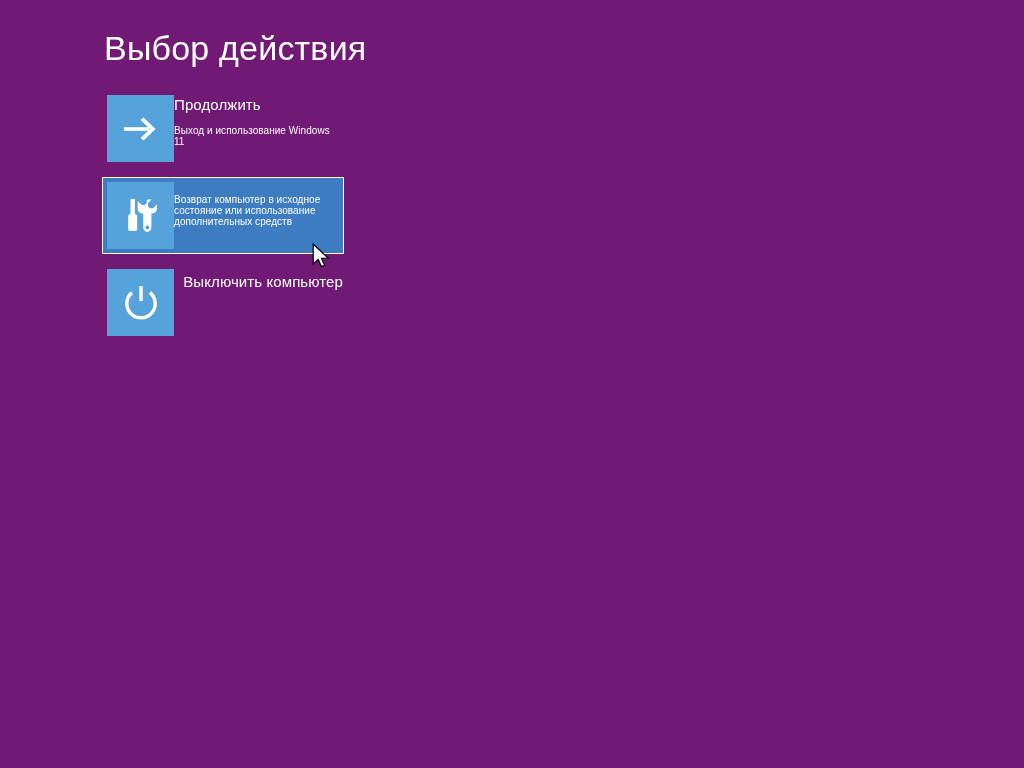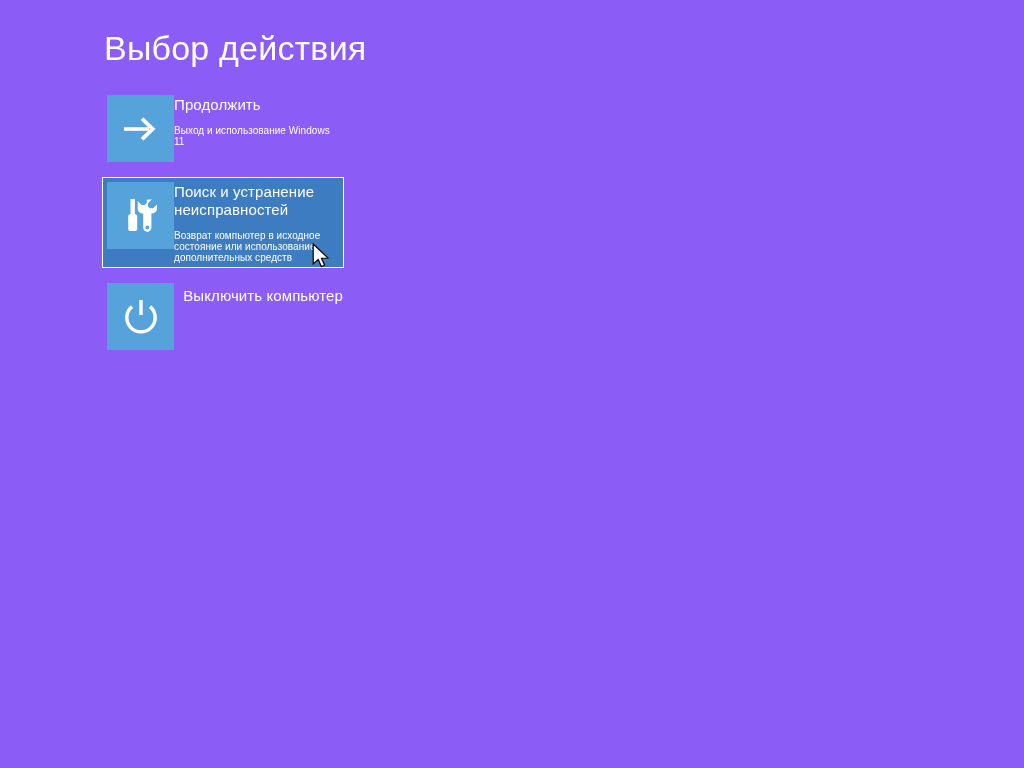--- a/index.html
+++ b/index.html
@@ -17,21 +17,21 @@
     -webkit-font-smoothing: antialiased;
     position: relative;
   }
 
   #screen {
     position: absolute;
     left: 0;
     top: 0;
     width: 1024px;
     height: 768px;
-    background: #8b5cf6;
+    background: #701a75;
   }
 
   
   .page-title {
     position: absolute;
     left: 104px;
     top: 27px;
     font-size: 34px;
     font-weight: 300;
     letter-spacing: 0.2px;
@@ -146,21 +146,20 @@
 
             <rect x="8.5" y="3" width="4.4" height="15" fill="#ffffff"></rect>
             <rect x="6.2" y="18" width="9" height="17" rx="2.6" fill="#ffffff"></rect>
 
             <path d="M29.8 3.2 L26.0 7.2 L26.0 10.4 L28.0 12.3 L31.2 12.3 L35.0 8.4 L35.0 12.6 C35.0 15.3 32.9 17.4 30.3 17.4 L29.4 17.4 L29.4 31.6 C29.4 34.0 27.6 35.9 25.3 35.9 C23.0 35.9 21.2 34.0 21.2 31.6 L21.2 17.4 L20.4 17.4 C17.8 17.4 15.7 15.3 15.7 12.6 L15.7 5.0 L19.6 9.0 L22.8 9.0 L24.8 7.0 L24.8 3.8 Z" fill="#ffffff"></path>
             <circle cx="25.3" cy="31.4" r="1.9" fill="#55a3da"></circle>
           </svg>
         </span>
       </div>
       <div class="option-text">
-        <div class="option-title">Поиск и устранение неисправностей</div>
         <div class="option-sub">Возврат компьютер в исходное состояние или использование дополнительных средств</div>
       </div>
     </div>
 
     <div class="option" id="option-shutdown">
       <div class="tile">
         <span>
           <svg class="icon-svg" width="40" height="40" viewBox="0 0 40 40" aria-hidden="true">
             <path d="M11.0 9.6 A14.2 14.2 0 1 0 29.0 9.6" fill="none" stroke="#ffffff" stroke-width="3.4" stroke-linecap="butt"></path>
             <rect x="18.3" y="3.0" width="3.4" height="15.0" fill="#ffffff"></rect>

